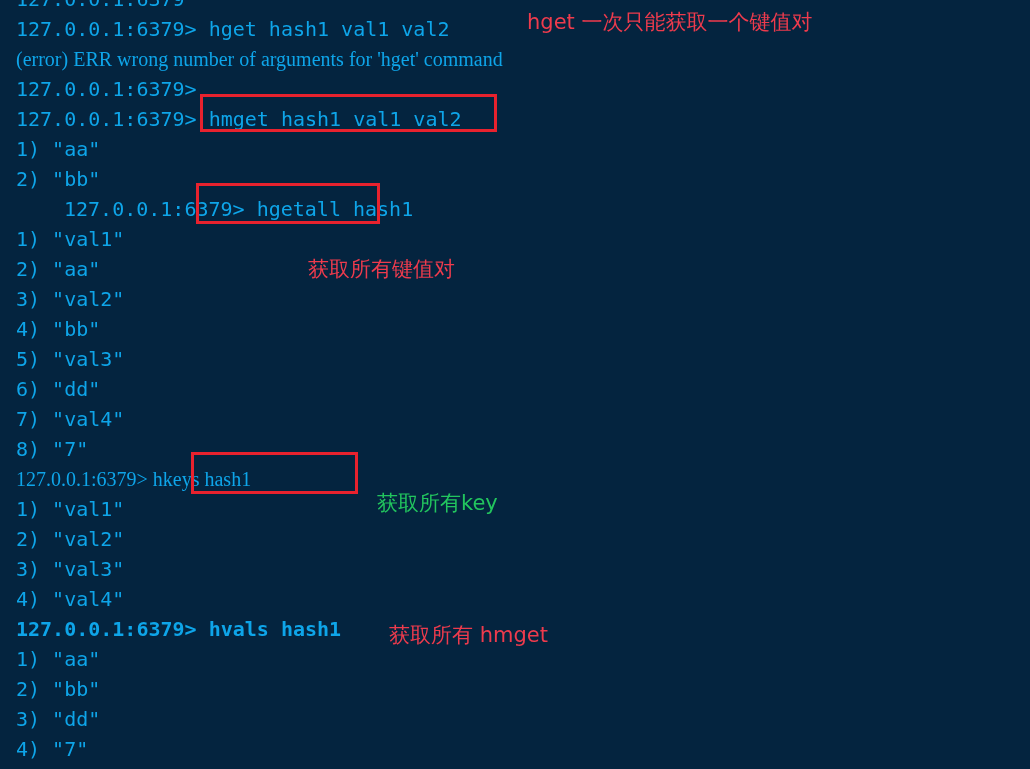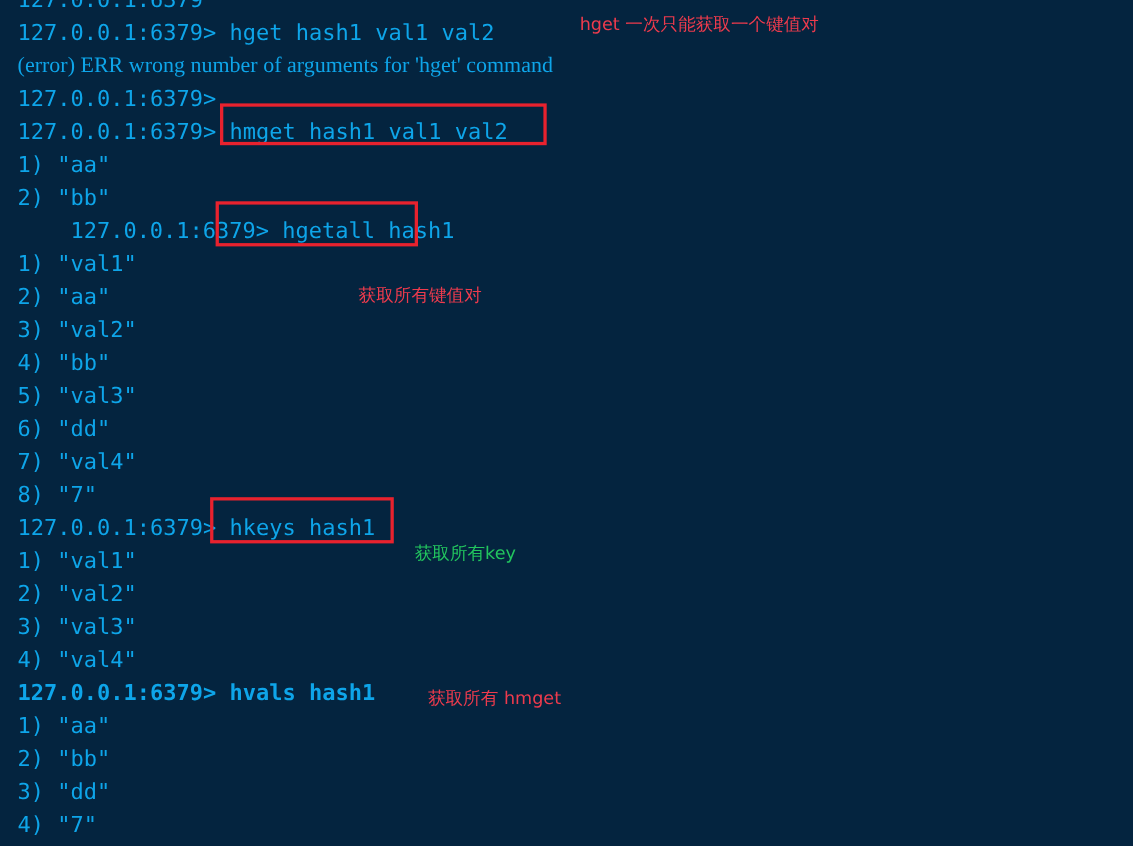--- a/index.html
+++ b/index.html
@@ -22,21 +22,21 @@
     line-height: 30px;
     font-size: 20px;
     letter-spacing: 0px;
     color: #0ea5e9;
     white-space: pre;
   }
   .annotation {
     position: absolute;
     color: #ee3b4d;
     font-family: "DejaVu Sans", "Liberation Sans", sans-serif;
-    font-size: 16px;
+    font-size: 21px;
     line-height: 26px;
     white-space: pre;
     font-weight: 400;
   }
   .hl-box {
     position: absolute;
     border: 3px solid #e8222e;
     box-sizing: border-box;
     pointer-events: none;
     background: transparent;
@@ -57,39 +57,39 @@
       <div class="line" style="top: 164px;">2) "bb"</div>
       <div class="line" style="top: 194px; margin-left: 48px;">127.0.0.1:6379&gt; hgetall hash1</div>
       <div class="line" style="top: 224px;">1) "val1"</div>
       <div class="line" style="top: 254px;">2) "aa"</div>
       <div class="line" style="top: 284px;">3) "val2"</div>
       <div class="line" style="top: 314px;">4) "bb"</div>
       <div class="line" style="top: 344px;">5) "val3"</div>
       <div class="line" style="top: 374px;">6) "dd"</div>
       <div class="line" style="top: 404px;">7) "val4"</div>
       <div class="line" style="top: 434px;">8) "7"</div>
-      <div class="line" style="top: 464px;">127.0.0.1:6379&gt; hkeys hash1</div>
+      <div class="line" style="top: 464px; font-family: Liberation Serif, serif;">127.0.0.1:6379&gt; hkeys hash1</div>
       <div class="line" style="top: 494px;">1) "val1"</div>
       <div class="line" style="top: 524px;">2) "val2"</div>
       <div class="line" style="top: 554px;">3) "val3"</div>
       <div class="line" style="top: 584px;">4) "val4"</div>
       <div class="line" style="top: 614px; font-weight: bold;">127.0.0.1:6379&gt; hvals hash1</div>
       <div class="line" style="top: 644px;">1) "aa"</div>
       <div class="line" style="top: 674px;">2) "bb"</div>
       <div class="line" style="top: 704px;">3) "dd"</div>
       <div class="line" style="top: 734px;">4) "7"</div>
       <div class="line" style="top: 764px;">127.0.0.1:6379</div>
     </div>
 
   <div id="highlight-root">
       <div class="hl-box" style="left: 200px; top: 94px; width: 297px; height: 38px; border-color: rgb(232, 34, 46);"></div>
       <div class="hl-box" style="left: 196px; top: 183px; width: 184px; height: 41px; border-color: rgb(232, 34, 46);"></div>
       <div class="hl-box" style="left: 191px; top: 452px; width: 167px; height: 42px; border-color: rgb(232, 34, 46);"></div>
     </div>
 
   <div id="annotation-root">
       <div class="annotation" style="left: 527px; top: 9px; color: rgb(238, 59, 77);">hget 一次只能获取一个键值对</div>
-      <div class="annotation" style="left: 326px; top: 256px; color: rgb(238, 59, 77); text-align: right;">获取所有键值对</div>
+      <div class="annotation" style="left: 308px; top: 256px; color: rgb(238, 59, 77); text-align: right;">获取所有键值对</div>
       <div class="annotation" style="left: 377px; top: 490px; color: #22c55e;">获取所有key</div>
       <div class="annotation" style="left: 389px; top: 622px; color: rgb(238, 59, 77);">获取所有 hmget</div>
     </div>
 
 </div>
 
 </body></html>

